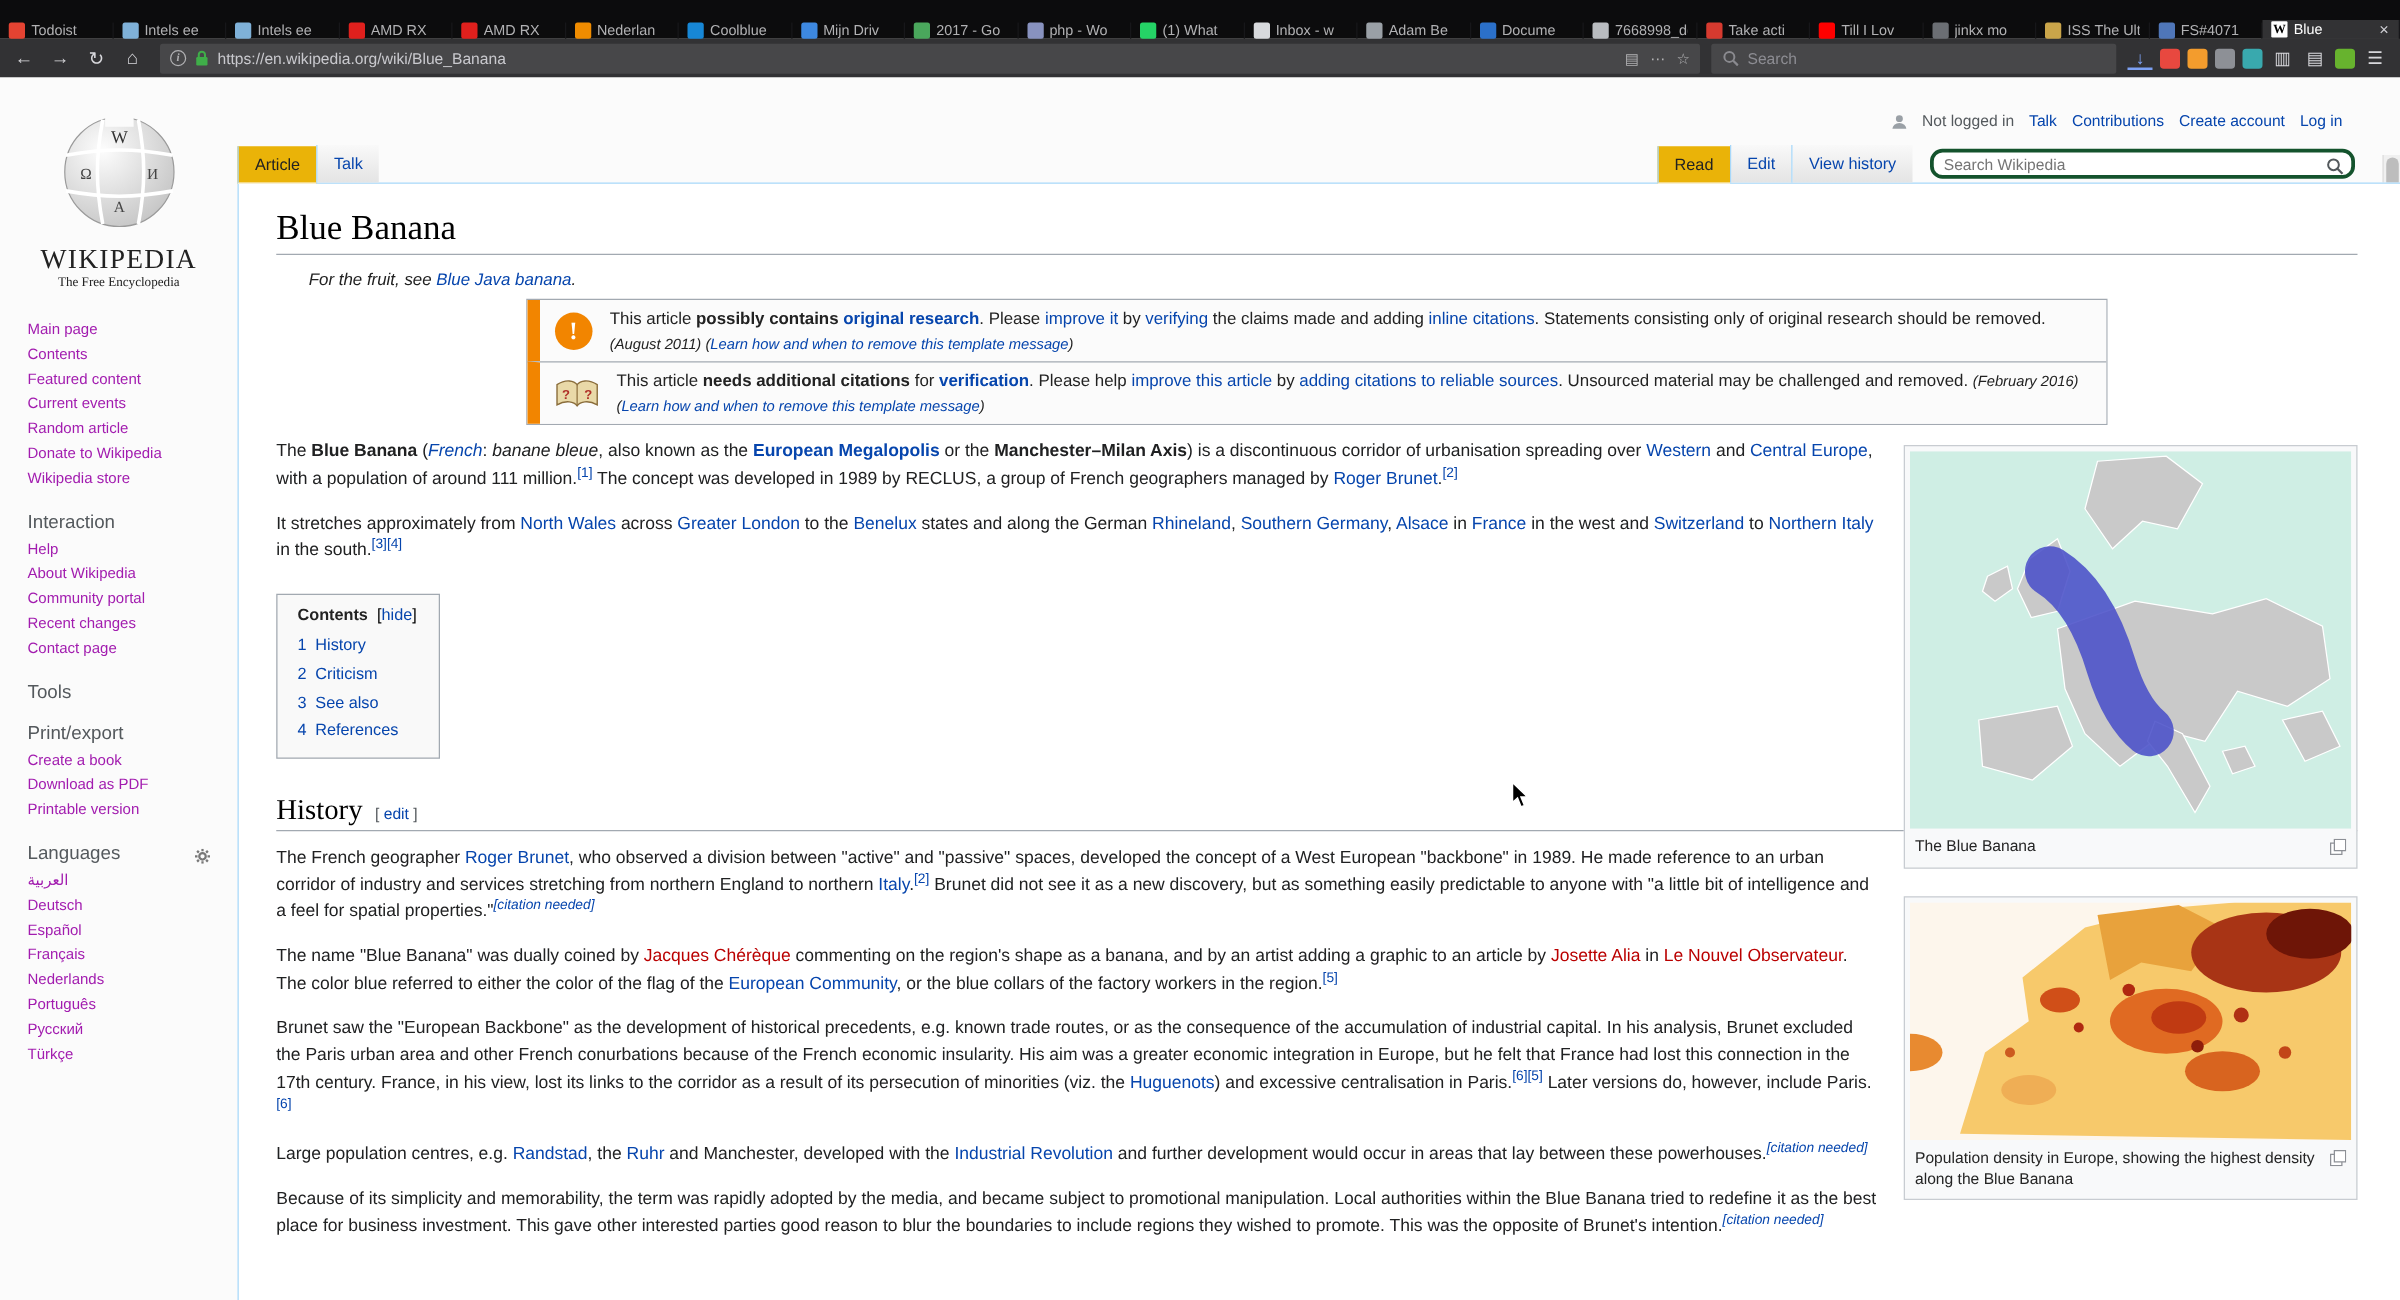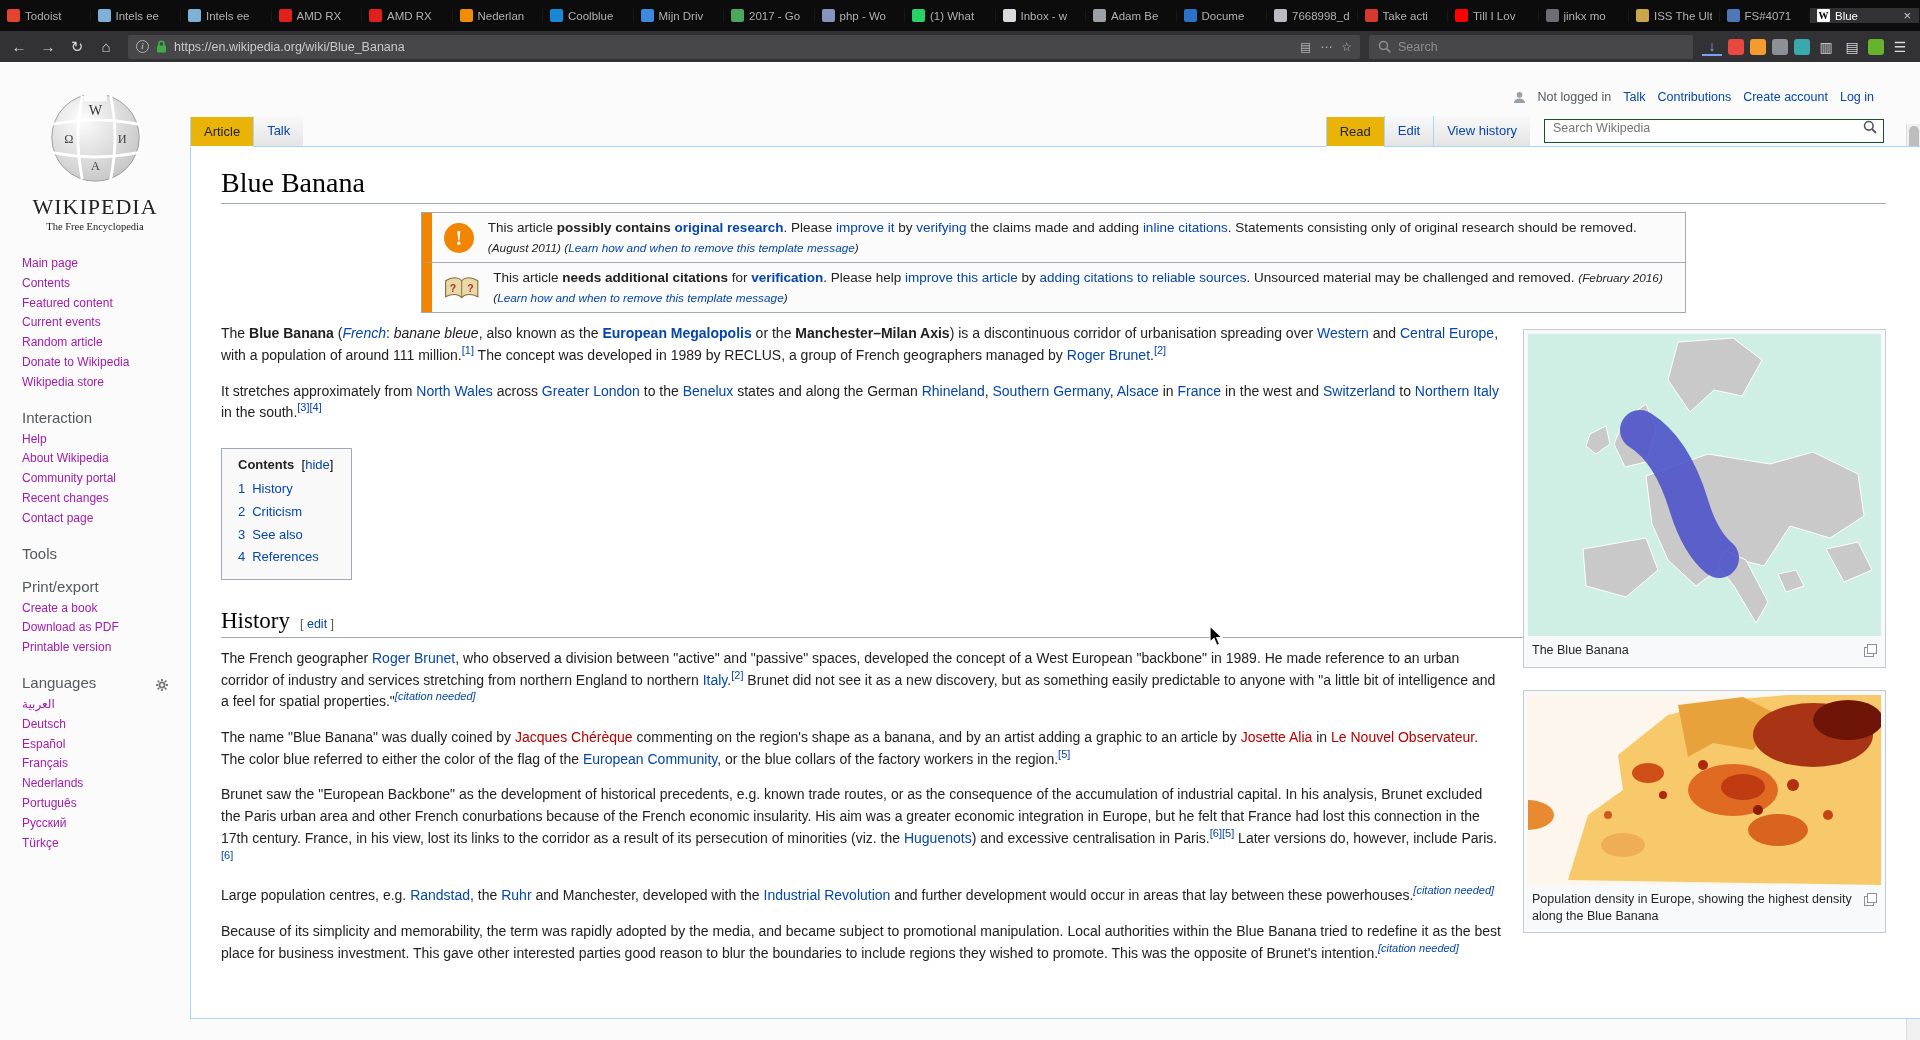--- a/index.html
+++ b/index.html
@@ -3,21 +3,21 @@
 <meta charset="utf-8">
 <style>
   * { box-sizing: border-box; }
   html,body { margin:0; padding:0; }
   body {
     width:1920px; height:1040px; overflow:hidden; position:relative;
     font-family:"Liberation Sans","DejaVu Sans",sans-serif;
     background:#f6f6f6;
   }
   
-  .tabbar { height:31px; background:#0c0c0d; display:flex; align-items:center; }
+  .tabbar { height:31px; background:#0c0c0d; display:flex; align-items:flex-end; }
   .btab { flex:1 1 0; max-width:92px; min-width:0; display:flex; align-items:center; gap:5px;
           padding:0 7px; color:#b1b1b3; font-size:11.5px; border-right:1px solid #17171a; cursor:default; }
   .btab .fav { width:13px; height:13px; border-radius:2px; flex:none; }
   .btab .tlabel { white-space:nowrap; overflow:hidden; flex:1 1 auto; }
   .btab.active { background:#323234; color:#fff; max-width:110px; }
   .btab.active .fav { background:#fff; color:#000; font:bold 10px/13px "Liberation Serif",serif; text-align:center; border-radius:1px; }
   .btab .tclose { flex:none; font-size:13px; color:#cfcfd4; padding:0 1px; }
   .navbar { height:31px; background:#323234; display:flex; align-items:center; padding:0 6px; gap:3px; }
   .nicon { width:26px; height:24px; display:flex; align-items:center; justify-content:center;
            color:#d7d7db; font-size:15px; border-radius:2px; flex:none; }
@@ -45,21 +45,21 @@
   .personal { display:flex; justify-content:flex-end; align-items:center; gap:12px;
               padding:28px 46px 0 0; font-size:12.5px; color:#54595d; }
   .personal a { color:#0645ad; text-decoration:none; }
   .header-row { display:flex; justify-content:space-between; align-items:flex-end; padding-right:36px; margin-top:12px; position:relative; z-index:2; }
   .vtabs { display:flex; align-items:flex-end; }
   .vtab { height:30px; padding:0 13px; font-size:13px; line-height:30px;
           background:linear-gradient(to bottom,#f9f9f9,#e4e4e4); border-left:1px solid #a7d7f9; }
   .vtab a { color:#0645ad; text-decoration:none; }
   .vtab.sel { background:#eab308; border-bottom:1px solid #fff; margin-bottom:-1px; color:#222; }
   .right-head { display:flex; align-items:flex-end; gap:14px; }
-  .wsearch { display:flex; align-items:flex-start; border:1px solid #14532d; border-radius:0;
+  .wsearch { display:flex; align-items:flex-end; border:3px solid #14532d; border-radius:10px;
              background:#fff; height:24px; width:340px; margin-bottom:3px; padding:0 6px; }
   .wsearch input { border:0; outline:0; flex:1; font-size:12.5px; font-family:inherit; color:#222; background:transparent; }
   .content-box { background:#fff; border:1px solid #a7d7f9; border-right:0;
                  padding:20px 34px 40px 30px; min-height:820px; position:relative; z-index:1; }
   h1.firstHeading { font-family:"Liberation Serif",serif; font-weight:normal; font-size:28px; margin:0;
                     padding-bottom:4px; border-bottom:1px solid #a2a9b1; color:#000; }
   .site-sub { font-size:12.7px; color:#555; margin-top:6px; }
   .hatnote { font-style:italic; font-size:13.5px; padding-left:26px; margin:12px 0 8px 0; color:#222; }
   
   .ambox-stack { width:76%; margin:8px auto 10px auto; border:1px solid #a2a9b1; }
@@ -373,20 +373,21 @@
           <svg width="14" height="14">
             <circle cx="5.8" cy="5.8" r="4.3" fill="none" stroke="#54595d" stroke-width="1.6"></circle>
             <line x1="9" y1="9" x2="13" y2="13" stroke="#54595d" stroke-width="1.8"></line>
           </svg>
         </div>
       </div>
     </div>
 
     <div class="content-box">
       <h1 class="firstHeading">Blue Banana</h1>
+      <div class="hatnote"><span class="it">For the fruit, see </span><a class="lk it">Blue Java banana</a><span class="it">.</span></div>
 
       <div class="ambox-stack">
         <div class="ambox">
           <div class="orb">!</div>
           <div class="ambox-text"><span>This article </span><span class="bd">possibly contains </span><a class="lk bd">original research</a><span>. Please </span><a class="lk">improve it</a><span> by </span><a class="lk">verifying</a><span> the claims made and adding </span><a class="lk">inline citations</a><span>. Statements consisting only of original research should be removed. </span><span class="it sm">(August 2011)</span><span class="sm"> </span><span class="it sm">(</span><a class="lk it sm">Learn how and when to remove this template message</a><span class="it sm">)</span></div>
         </div>
         <div class="ambox">
           <svg width="44" height="32" viewBox="0 0 44 32">
             <path d="M2,7 C11,1 19,3 22,7 C25,3 33,1 42,7 L42,27 C33,22 25,24 22,28 C19,24 11,22 2,27 Z" fill="#e9d9a8" stroke="#8a6d3b" stroke-width="1.4"></path>
             <line x1="22" y1="7" x2="22" y2="28" stroke="#8a6d3b" stroke-width="1.2"></line>

